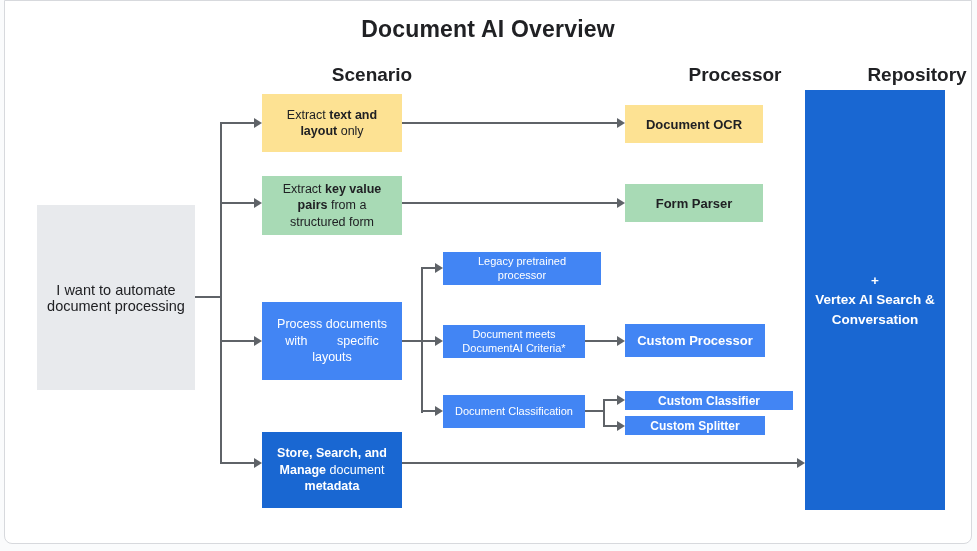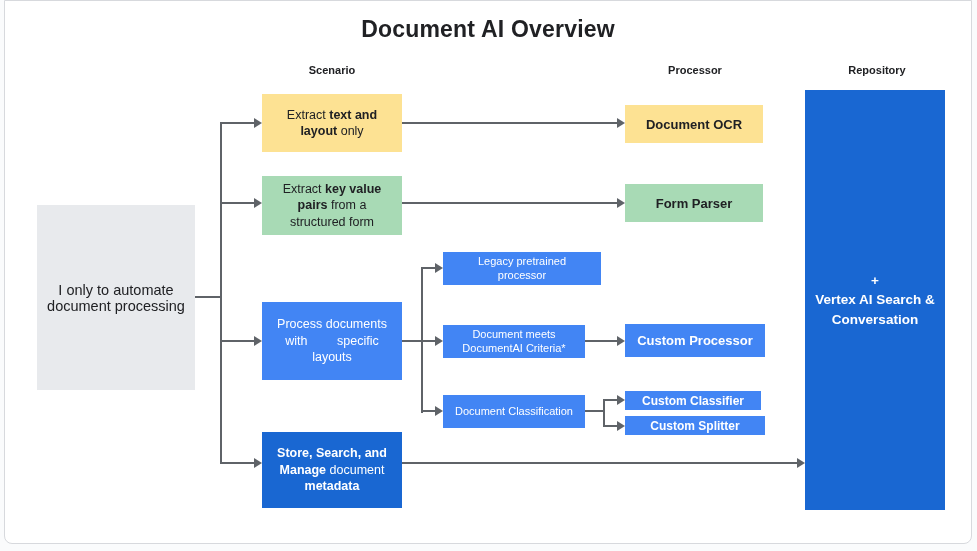--- a/index.html
+++ b/index.html
@@ -1,22 +1,22 @@
 <!DOCTYPE html>
 <html><head>
 <meta charset="utf-8">
 <style>
   html,body{margin:0;padding:0;background:#fafbfc;font-family:"Liberation Sans",sans-serif;}
   #stage{position:relative;width:977px;height:551px;overflow:hidden;background:#fafbfc;}
   .card{position:absolute;left:4px;top:0;width:966px;height:542px;background:#ffffff;
         border:1px solid #d7d9dd;border-radius:0 0 8px 8px;}
   .title{position:absolute;left:488px;top:16px;transform:translateX(-50%);
          font-size:23px;font-weight:700;color:#202124;white-space:nowrap;letter-spacing:.2px;}
-  .col-header{position:absolute;transform:translateX(-50%);font-size:11px;font-weight:700;
-              color:#202124;white-space:nowrap;}
+  .col-header{position:absolute;transform:translateX(-50%);font-size:19px;font-weight:700;
+              color:#202124;white-space:nowrap;margin-left:40px;}
   .node{position:absolute;display:flex;align-items:center;justify-content:center;
         text-align:center;box-sizing:border-box;color:#202124;}
   .node.light{color:#202124;}
   .node.inv{color:#ffffff;}
   .h-line{position:absolute;height:2px;background:#5f6368;}
   .v-line{position:absolute;width:2px;background:#5f6368;}
   .arrow-right{position:absolute;width:0;height:0;border-top:5px solid transparent;
                border-bottom:5px solid transparent;border-left:8px solid #5f6368;}
 </style>
 </head>
@@ -24,21 +24,21 @@
 
 <div id="stage">
   <div class="card"></div>
 
   <div class="title">Document AI Overview</div>
 
   <div class="col-header" style="left:332px;top:64px;">Scenario</div>
   <div class="col-header" style="left:695px;top:64px;">Processor</div>
   <div class="col-header" style="left:877px;top:64px;">Repository</div>
 
-  <div class="node light" style="left: 37px; top: 205px; width: 158px; height: 185px; font-size: 14.5px; padding: 0px 10px; background-color: rgb(232, 234, 237);">I only to automate document processing</div>
+  <div class="node light" style="left: 37px; top: 205px; width: 158px; height: 185px; font-size: 14.5px; padding: 0px 10px; background-color: rgb(232, 234, 237);">I want to automate document processing</div>
 
   <div class="node light" style="left: 262px; top: 94px; width: 140px; height: 58px; font-size: 12.5px; line-height: 1.3; padding: 0px 14px; background-color: rgb(253, 226, 147);">
       <span><span>Extract </span><span style="font-weight: 700;">text and layout</span><span> only</span></span>
     </div>
 
   <div class="node light" style="left: 262px; top: 176px; width: 140px; height: 59px; font-size: 12.5px; line-height: 1.3; padding: 0px 14px; background-color: rgb(168, 218, 181);">
       <span><span>Extract </span><span style="font-weight: 700;">key value pairs</span><span> from a structured form</span></span>
     </div>
 
   <div class="node inv" style="left: 262px; top: 302px; width: 140px; height: 78px; font-size: 12.5px; line-height: 1.35; padding: 0px 8px; background-color: rgb(66, 133, 244);">
@@ -54,21 +54,21 @@
   <div class="node inv" style="left: 443px; top: 325px; width: 142px; height: 33px; font-size: 11px; line-height: 1.25; padding: 0px 10px; background-color: rgb(66, 133, 244);">Document meets DocumentAI Criteria*</div>
 
   <div class="node inv" style="left: 443px; top: 395px; width: 142px; height: 33px; font-size: 11px; line-height: 1.25; padding: 0px 6px; background-color: rgb(66, 133, 244);">Document Classification</div>
 
   <div class="node light" style="left: 625px; top: 105px; width: 138px; height: 38px; font-size: 13px; font-weight: 700; background-color: rgb(253, 226, 147);">Document OCR</div>
 
   <div class="node light" style="left: 625px; top: 184px; width: 138px; height: 38px; font-size: 13px; font-weight: 700; background-color: rgb(168, 218, 181);">Form Parser</div>
 
   <div class="node inv" style="left: 625px; top: 324px; width: 140px; height: 33px; font-size: 13px; font-weight: 700; background-color: rgb(66, 133, 244);">Custom Processor</div>
 
-  <div class="node inv" style="left: 625px; top: 391px; width: 136px; height: 19px; font-size: 12px; font-weight: 700; background-color: rgb(66, 133, 244);">Custom Classifier</div>
+  <div class="node inv" style="left: 625px; top: 391px; width: 168px; height: 19px; font-size: 12px; font-weight: 700; background-color: rgb(66, 133, 244);">Custom Classifier</div>
 
   <div class="node inv" style="left: 625px; top: 416px; width: 140px; height: 19px; font-size: 12px; font-weight: 700; background-color: rgb(66, 133, 244);">Custom Splitter</div>
 
   <div class="node inv" style="left: 805px; top: 90px; width: 140px; height: 420px; background-color: rgb(25, 103, 210);">
     <div style="font-size:13.5px;font-weight:700;line-height:1.45;padding:0 10px;">
       <div>+</div>
       <div>Vertex AI Search &amp; Conversation</div>
     </div>
   </div>
 

